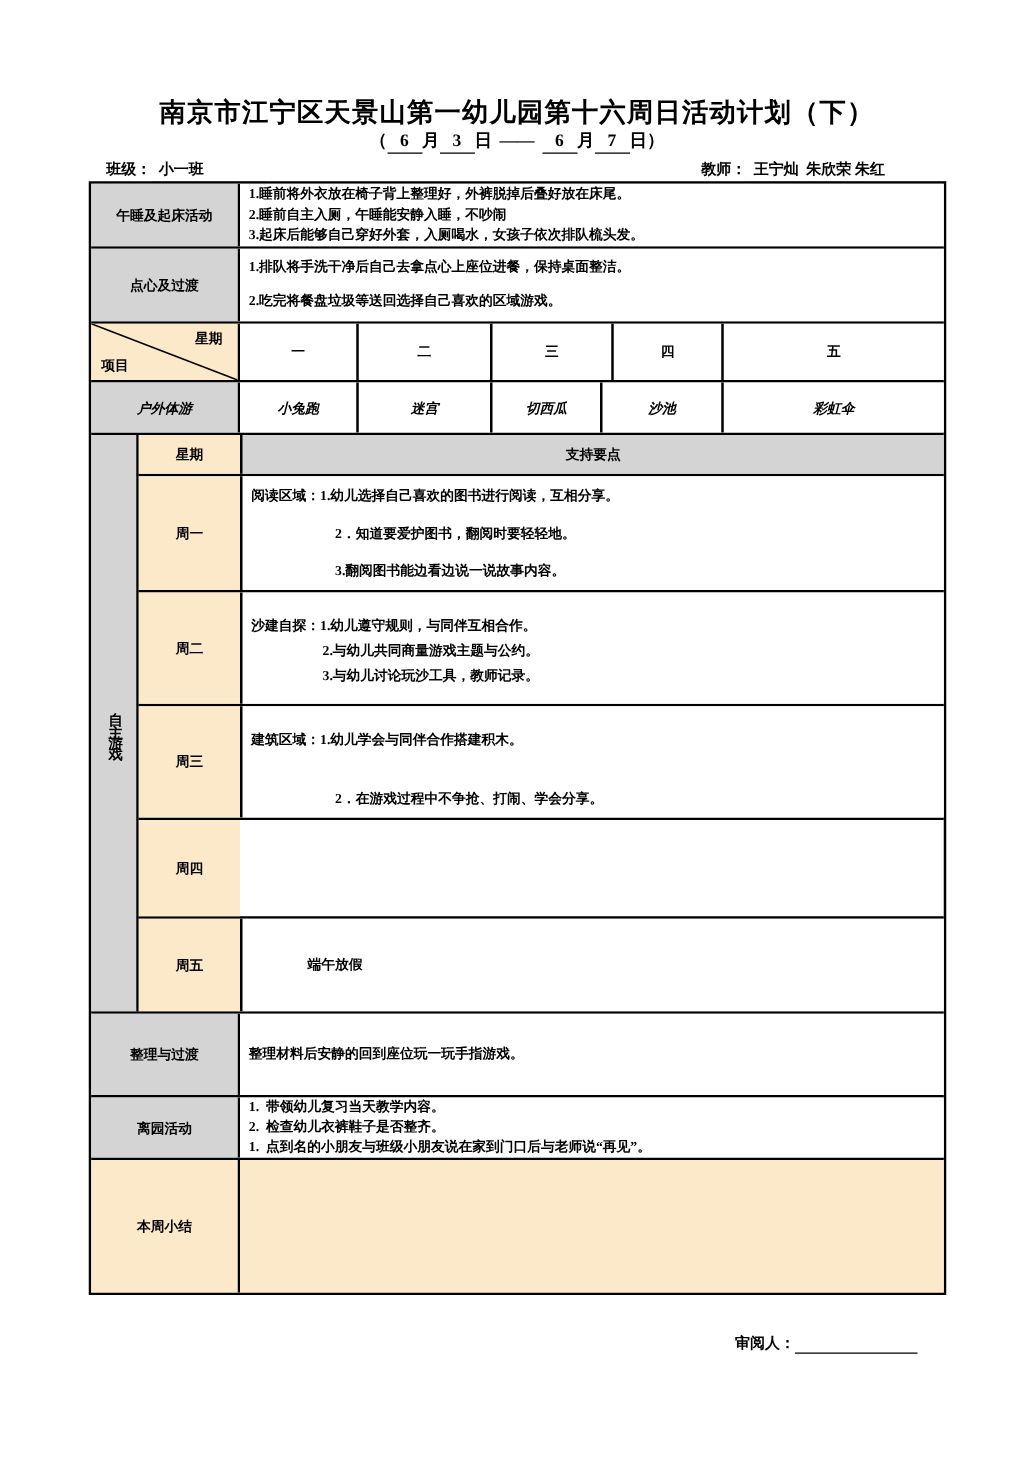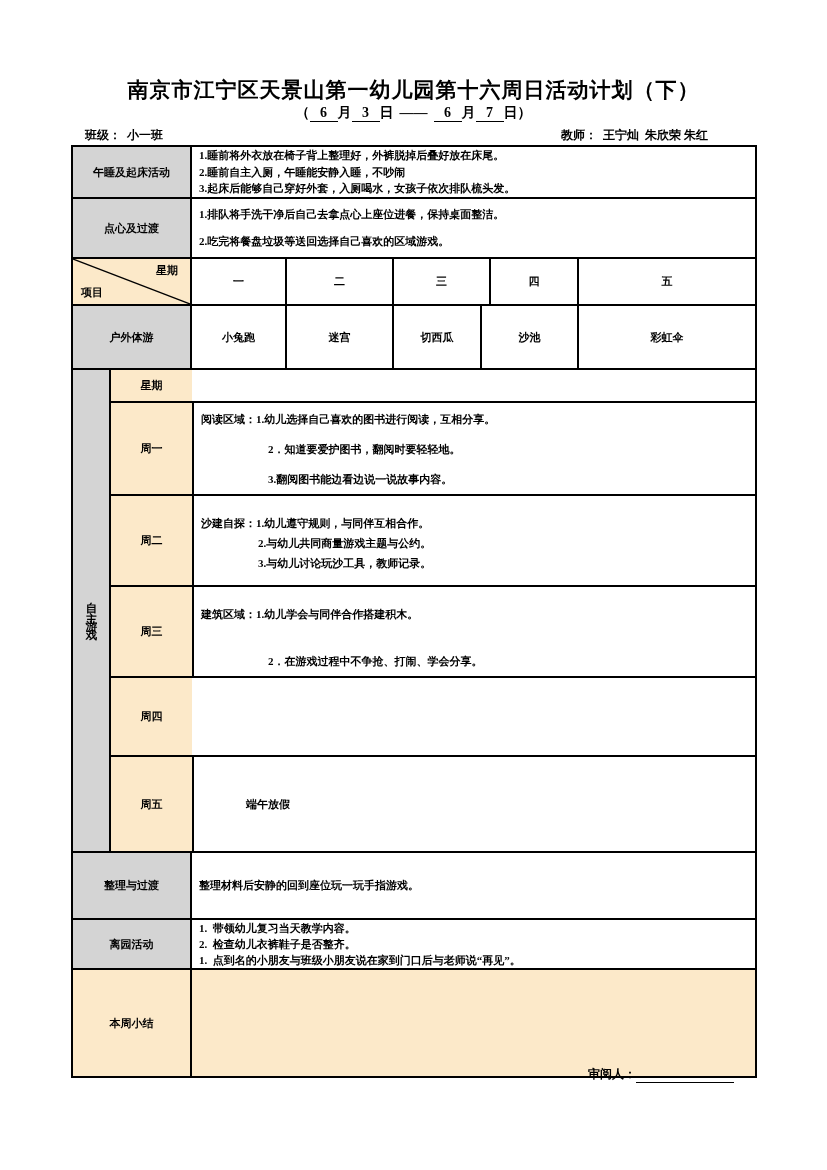--- a/index.html
+++ b/index.html
@@ -31,22 +31,22 @@
   .cream { background: var(--cream); }
   .cnt { flex:1; display:flex; flex-direction:column; justify-content:center; padding:2px 6px 2px 7px; border-left:2px solid #000; background:#fff; }
   .cnt.cream { background: var(--cream); }
   .cell { display:flex; align-items:center; justify-content:center; border-left:2px solid #000; background:#fff; }
   .line { white-space:pre-wrap; }
 
   .w-lab { width:117px; }
   .w-d1 { width:95px; } .w-d2 { width:107px; } .w-d3 { width:97px; } .w-d4 { width:88px; } .w-d5 { flex:1; }
 
   .rA1 { height:50px; } .rA2 { height:60px; }
-  .rB1 { height:47px; } .rB2 { height:64px; }
-  .rCh { height:31px; } .rC1 { height:93px; } .rC2 { height:91px; } .rC3 { height:91px; } .rC4 { height:79px; } .rC5 { height:96px; }
+  .rB1 { height:47px; } .rB2 { height:42px;font-style:italic; }
+  .rCh { height:31px; } .rC1 { height:93px; } .rC2 { height:91px; } .rC3 { height:91px; } .rC4 { height:79px; } .rC5 { height:76px; }
   .rD1 { height:67px; } .rD2 { height:50px; } .rD3 { height:108px; }
 
   .lh17 .line { line-height:16.5px; }
   .lh27 .line { line-height:27px; }
   .lh30 .line { line-height:30px; }
   .lh20 .line { line-height:20px; }
   .lh22 .line { line-height:22px; }
   .lh16 .line { line-height:16px; }
   .ind67 { padding-left:67px; }
   .ind57 { padding-left:57px; }
@@ -124,20 +124,21 @@
       <div class="cell w-d5">彩虹伞</div>
     </div>
 
     <div class="secC">
       <div class="side-col">
         <span class="side-text">自主游戏</span>
       </div>
       <div class="c-right">
         <div class="row rCh nt">
           <div class="week-cell">星期</div>
+          <div class="points-head">支持要点</div>
         </div>
         <div class="row rC1">
           <div class="week-cell">周一</div>
           <div class="cnt lh30">
             <div class="line">阅读区域：1.幼儿选择自己喜欢的图书进行阅读，互相分享。</div>
             <div class="line ind67">2．知道要爱护图书，翻阅时要轻轻地。</div>
             <div class="line ind67">3.翻阅图书能边看边说一说故事内容。</div>
           </div>
         </div>
         <div class="row rC2">

